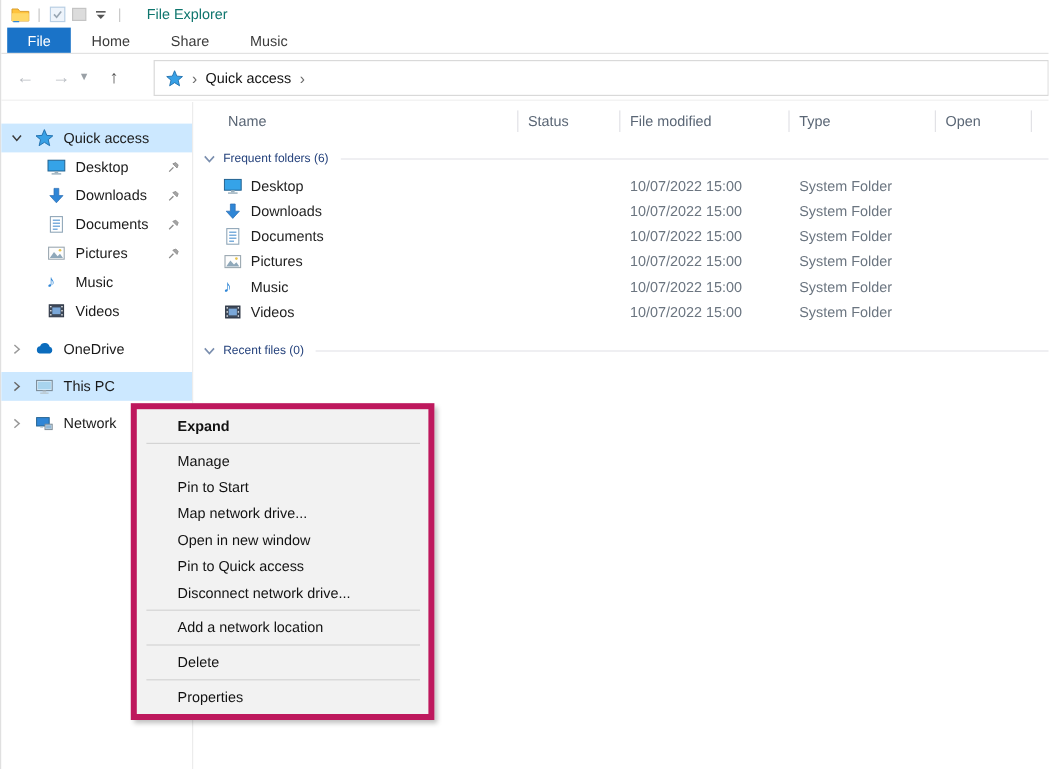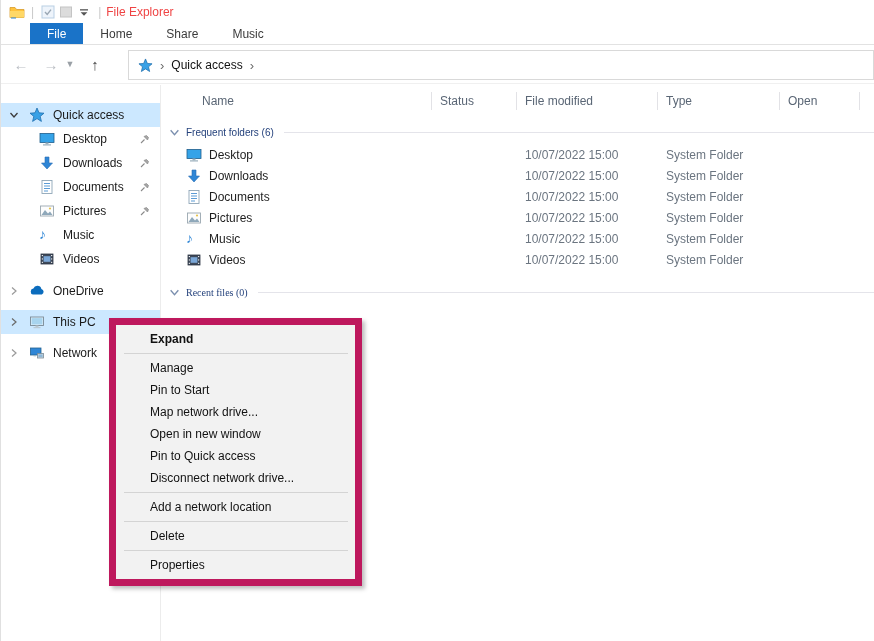--- a/index.html
+++ b/index.html
@@ -6,23 +6,23 @@
   html,body { background:#fff; }
   .win {
     position:relative; width:874px; height:641px; background:#fff;
     font-family:"Liberation Sans", sans-serif; font-size:12px; color:#1a1a1a;
     border-left:1px solid #e0e0e0; overflow:hidden;
   }
   
   .titlebar { display:flex; align-items:center; height:23px; padding-left:7px; }
   .titlebar .sep { color:#c9c9c9; margin:0 5px; font-size:12px; }
   .qat-btn { display:flex; align-items:center; justify-content:center; width:18px; height:18px; }
-  .title-text { margin-left:0; color:#ef4444; }
-  
-  .tabs { display:flex; height:22px; border-bottom:1px solid #e2e2e2; align-items:stretch;padding-left:24px; }
+  .title-text { margin-left:16px; color:#0f766e; }
+  
+  .tabs { display:flex; height:22px; border-bottom:1px solid #e2e2e2; align-items:stretch; }
   .tab { display:flex; align-items:center; padding:0 17px; color:#3b3b3b; cursor:default; }
   .tab.active { background:#1a73c8; color:#fff; margin-left:5px; }
   
   .addr-row { position:relative; height:39px; border-bottom:1px solid #f0f0f0; }
   .nav-btn { position:absolute; top:7px; width:24px; height:24px; display:flex; align-items:center; justify-content:center; font-size:15px; }
   .nav-back { left:8px; color:#b9bdc3; }
   .nav-fwd { left:38px; color:#b9bdc3; }
   .nav-caret { left:62px; width:14px; color:#9aa0a6; font-size:9px; }
   .nav-up { left:82px; color:#4a4a4a; }
   .addr-box { position:absolute; left:127px; right:0; top:5px; height:30px; border:1px solid #d9d9d9; background:#fff; display:flex; align-items:center; padding-left:9px; }
@@ -37,42 +37,42 @@
   .srow .sicon { width:16px; height:16px; margin-left:10px; display:flex; }
   .srow.child .sicon { margin-left:20px; }
   .srow .slabel { margin-left:8px; white-space:nowrap; }
   .srow .pin { position:absolute; right:9px; top:6px; width:12px; height:12px; }
   .sgap8 { height:8px; } .sgap7 { height:7px; }
   .main { position:absolute; left:161px; right:0; top:0; bottom:0; padding-top:3px; }
   
   .cols { display:flex; height:26px; align-items:center; color:#5a6675; }
   .col { position:relative; height:100%; display:flex; align-items:center; padding-left:8px; }
   .col::after { content:""; position:absolute; right:0; top:4px; bottom:4px; width:1px; background:#e2e2e6; }
-  .col.c-name { width:270px; padding-left:40px;text-align:right; }
+  .col.c-name { width:270px; padding-left:28px;text-align:right; }
   .col.c-status { width:85px; }
   .col.c-date { width:141px; }
   .col.c-type { width:122px; }
   .col.c-size { width:80px; }
   
   .group { display:flex; align-items:center; height:24px; margin-top:6px; padding-left:7px; }
-  .group.recent { margin-top:10px;font-family:Liberation Serif, serif; }
+  .group.recent { margin-top:10px; }
   .group .gchev { display:flex; margin-right:6px; }
   .group .glabel { color:#25427c; font-size:10px; white-space:nowrap; }
   .group .gline { flex:1; height:1px; background:#e4e4ea; margin-left:10px; }
   
   .frow { display:flex; height:21px; align-items:center; color:#6b7580; }
   .fcell { height:100%; display:flex; align-items:center; padding-left:8px; }
   .f-name { width:270px; padding-left:24px; color:#1e1e1e; }
   .f-name .ficon { width:16px; height:16px; display:flex; margin-right:7px; }
   .f-status { width:85px; }
   .f-date { width:141px; }
   .f-type { width:122px; }
   
-  .ctx { position:absolute; left:108px; top:318px; width:253px; background:#f2f2f2;
-         border:7px solid #be185d; box-shadow:3px 3px 4px rgba(0,0,0,0.25); padding:3px 0; z-index:20; }
+  .ctx { position:absolute; left:108px; top:336px; width:253px; background:#f2f2f2;
+         border:5px solid #be185d; box-shadow:3px 3px 4px rgba(0,0,0,0.25); padding:3px 0; z-index:20; }
   .mi { height:22px; display:flex; align-items:center; padding-left:34px; color:#121212; }
   .mi.default { font-weight:bold; }
   .msep { height:1px; background:#d4d4d4; margin:3px 7px 3px 8px; }
   .note { color:#2f86d6; font-size:14px; line-height:1; }
 </style>
 </head>
 <body>
 
 <div class="win">
 

